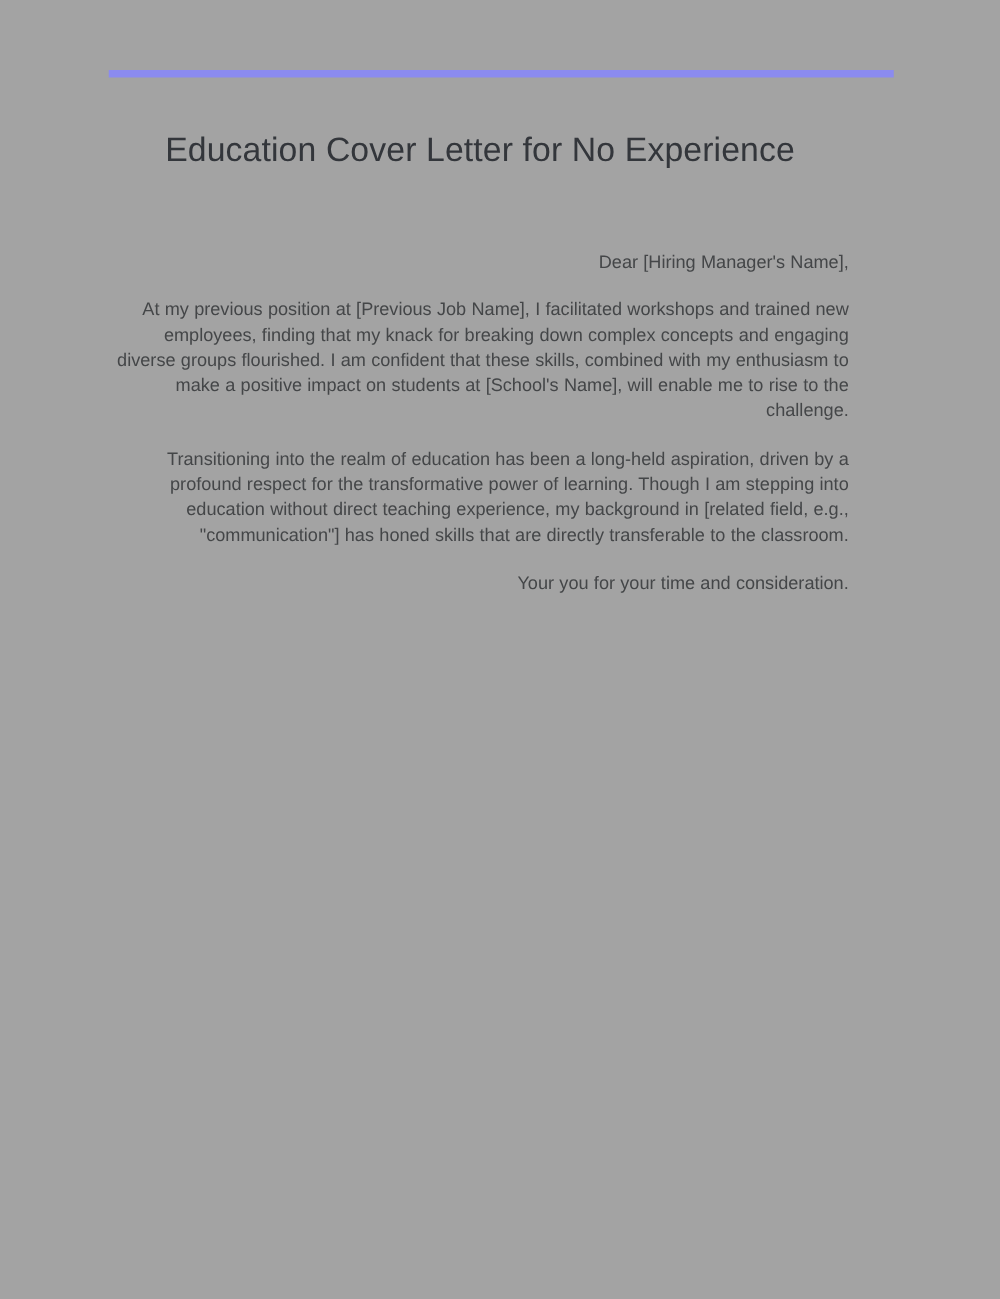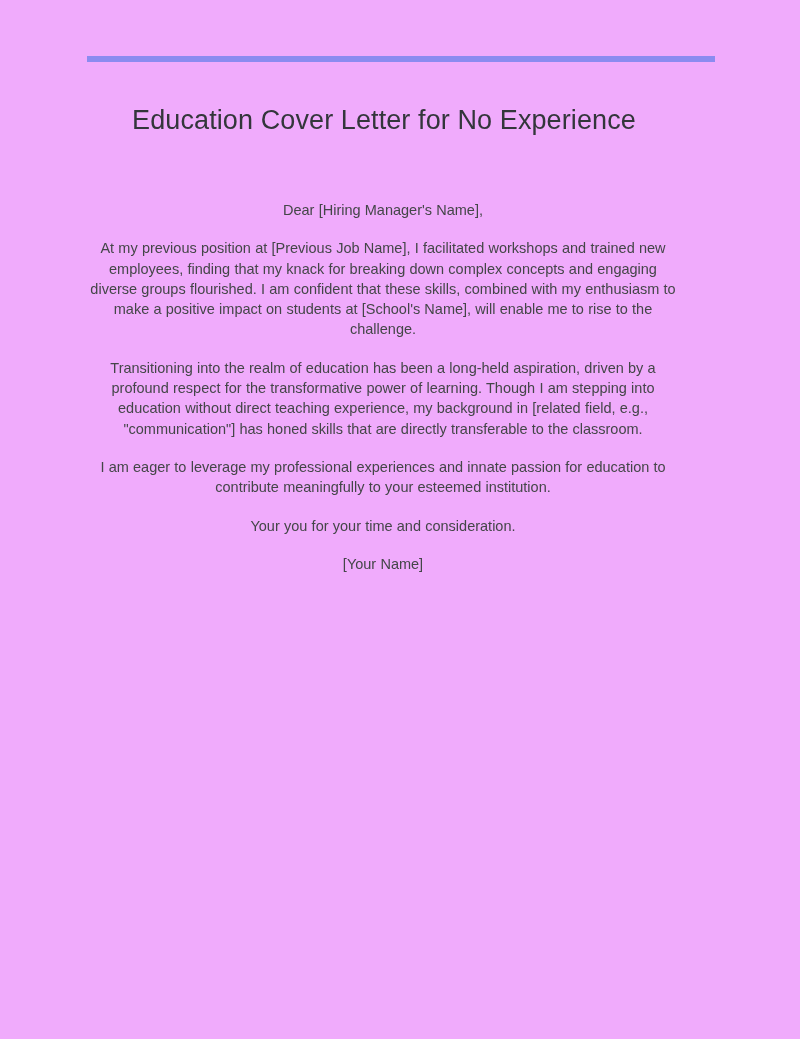--- a/index.html
+++ b/index.html
@@ -12,21 +12,21 @@
   body {
     font-family: "Liberation Sans", sans-serif;
     -webkit-font-smoothing: antialiased;
   }
 
   .page {
     position: relative;
     width: 800px;
     height: 1039px;
     margin: 0 auto;
-    background: #f0abfc;
+    background: #a3a3a3;
     overflow: hidden;
     box-sizing: border-box;
   }
 
   .accent-bar {
     position: absolute;
     left: 87px;
     top: 56px;
     width: 628px;
     height: 6px;
@@ -54,21 +54,21 @@
     top: 200px;
     width: 592px;
   }
 
   .letter-body p {
     margin: 0 0 18px 0;
     font-size: 14.5px;
     line-height: 20.3px;
     color: #444648;
     font-family: "Liberation Sans", sans-serif;
-    text-align: center;
+    text-align: right;
     word-spacing: 0.2px;
   }
 
   .letter-body p:last-child {
     margin-bottom: 0;
   }
 </style>
 </head>
 <body>
 
@@ -78,21 +78,19 @@
 
   <h1 class="doc-title">Education Cover Letter for No Experience</h1>
 
   <div class="letter-body">
     <p>Dear [Hiring Manager's Name],</p>
 
     <p>At my previous position at [Previous Job Name], I facilitated workshops and trained new employees, finding that my knack for breaking down complex concepts and engaging diverse groups flourished. I am confident that these skills, combined with my enthusiasm to make a positive impact on students at [School's Name], will enable me to rise to the challenge.</p>
 
     <p>Transitioning into the realm of education has been a long-held aspiration, driven by a profound respect for the transformative power of learning. Though I am stepping into education without direct teaching experience, my background in [related field, e.g., "communication"] has honed skills that are directly transferable to the classroom.</p>
 
-    <p>I am eager to leverage my professional experiences and innate passion for education to contribute meaningfully to your esteemed institution.</p>
 
     <p>Your you for your time and consideration.</p>
 
 
-    <p>[Your Name]</p>
   </div>
 
 </div>
 
 </body></html>

